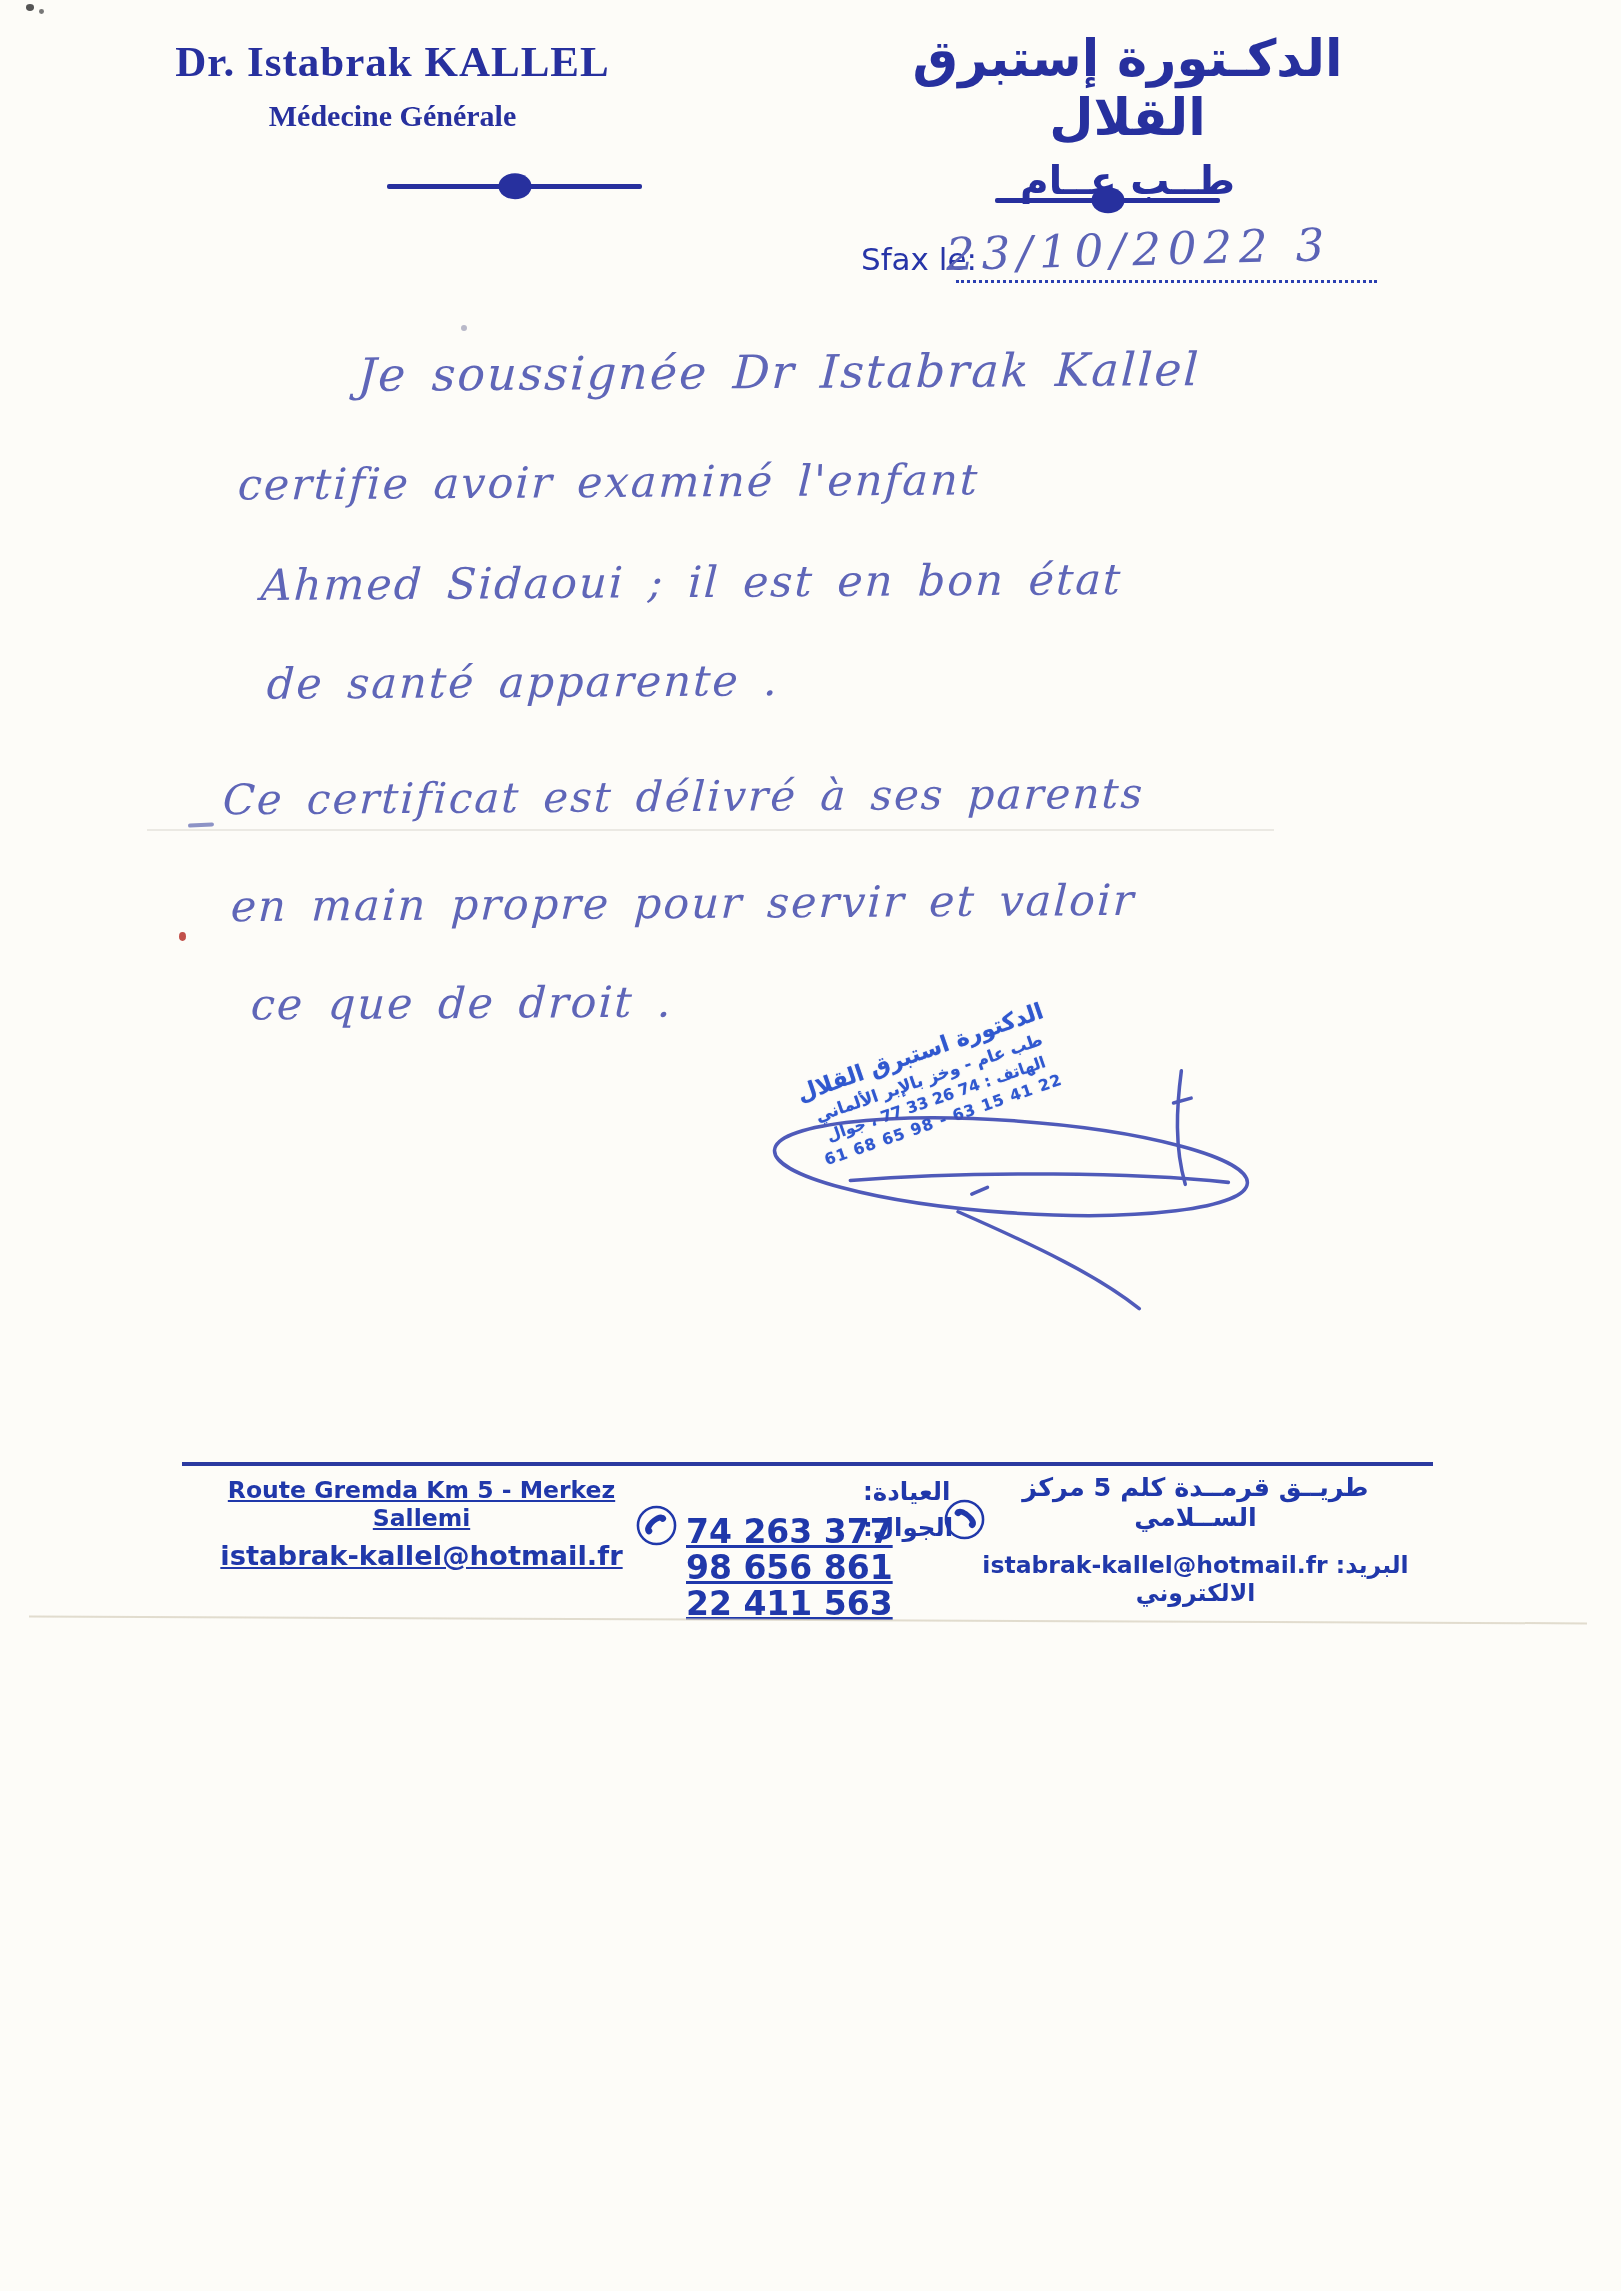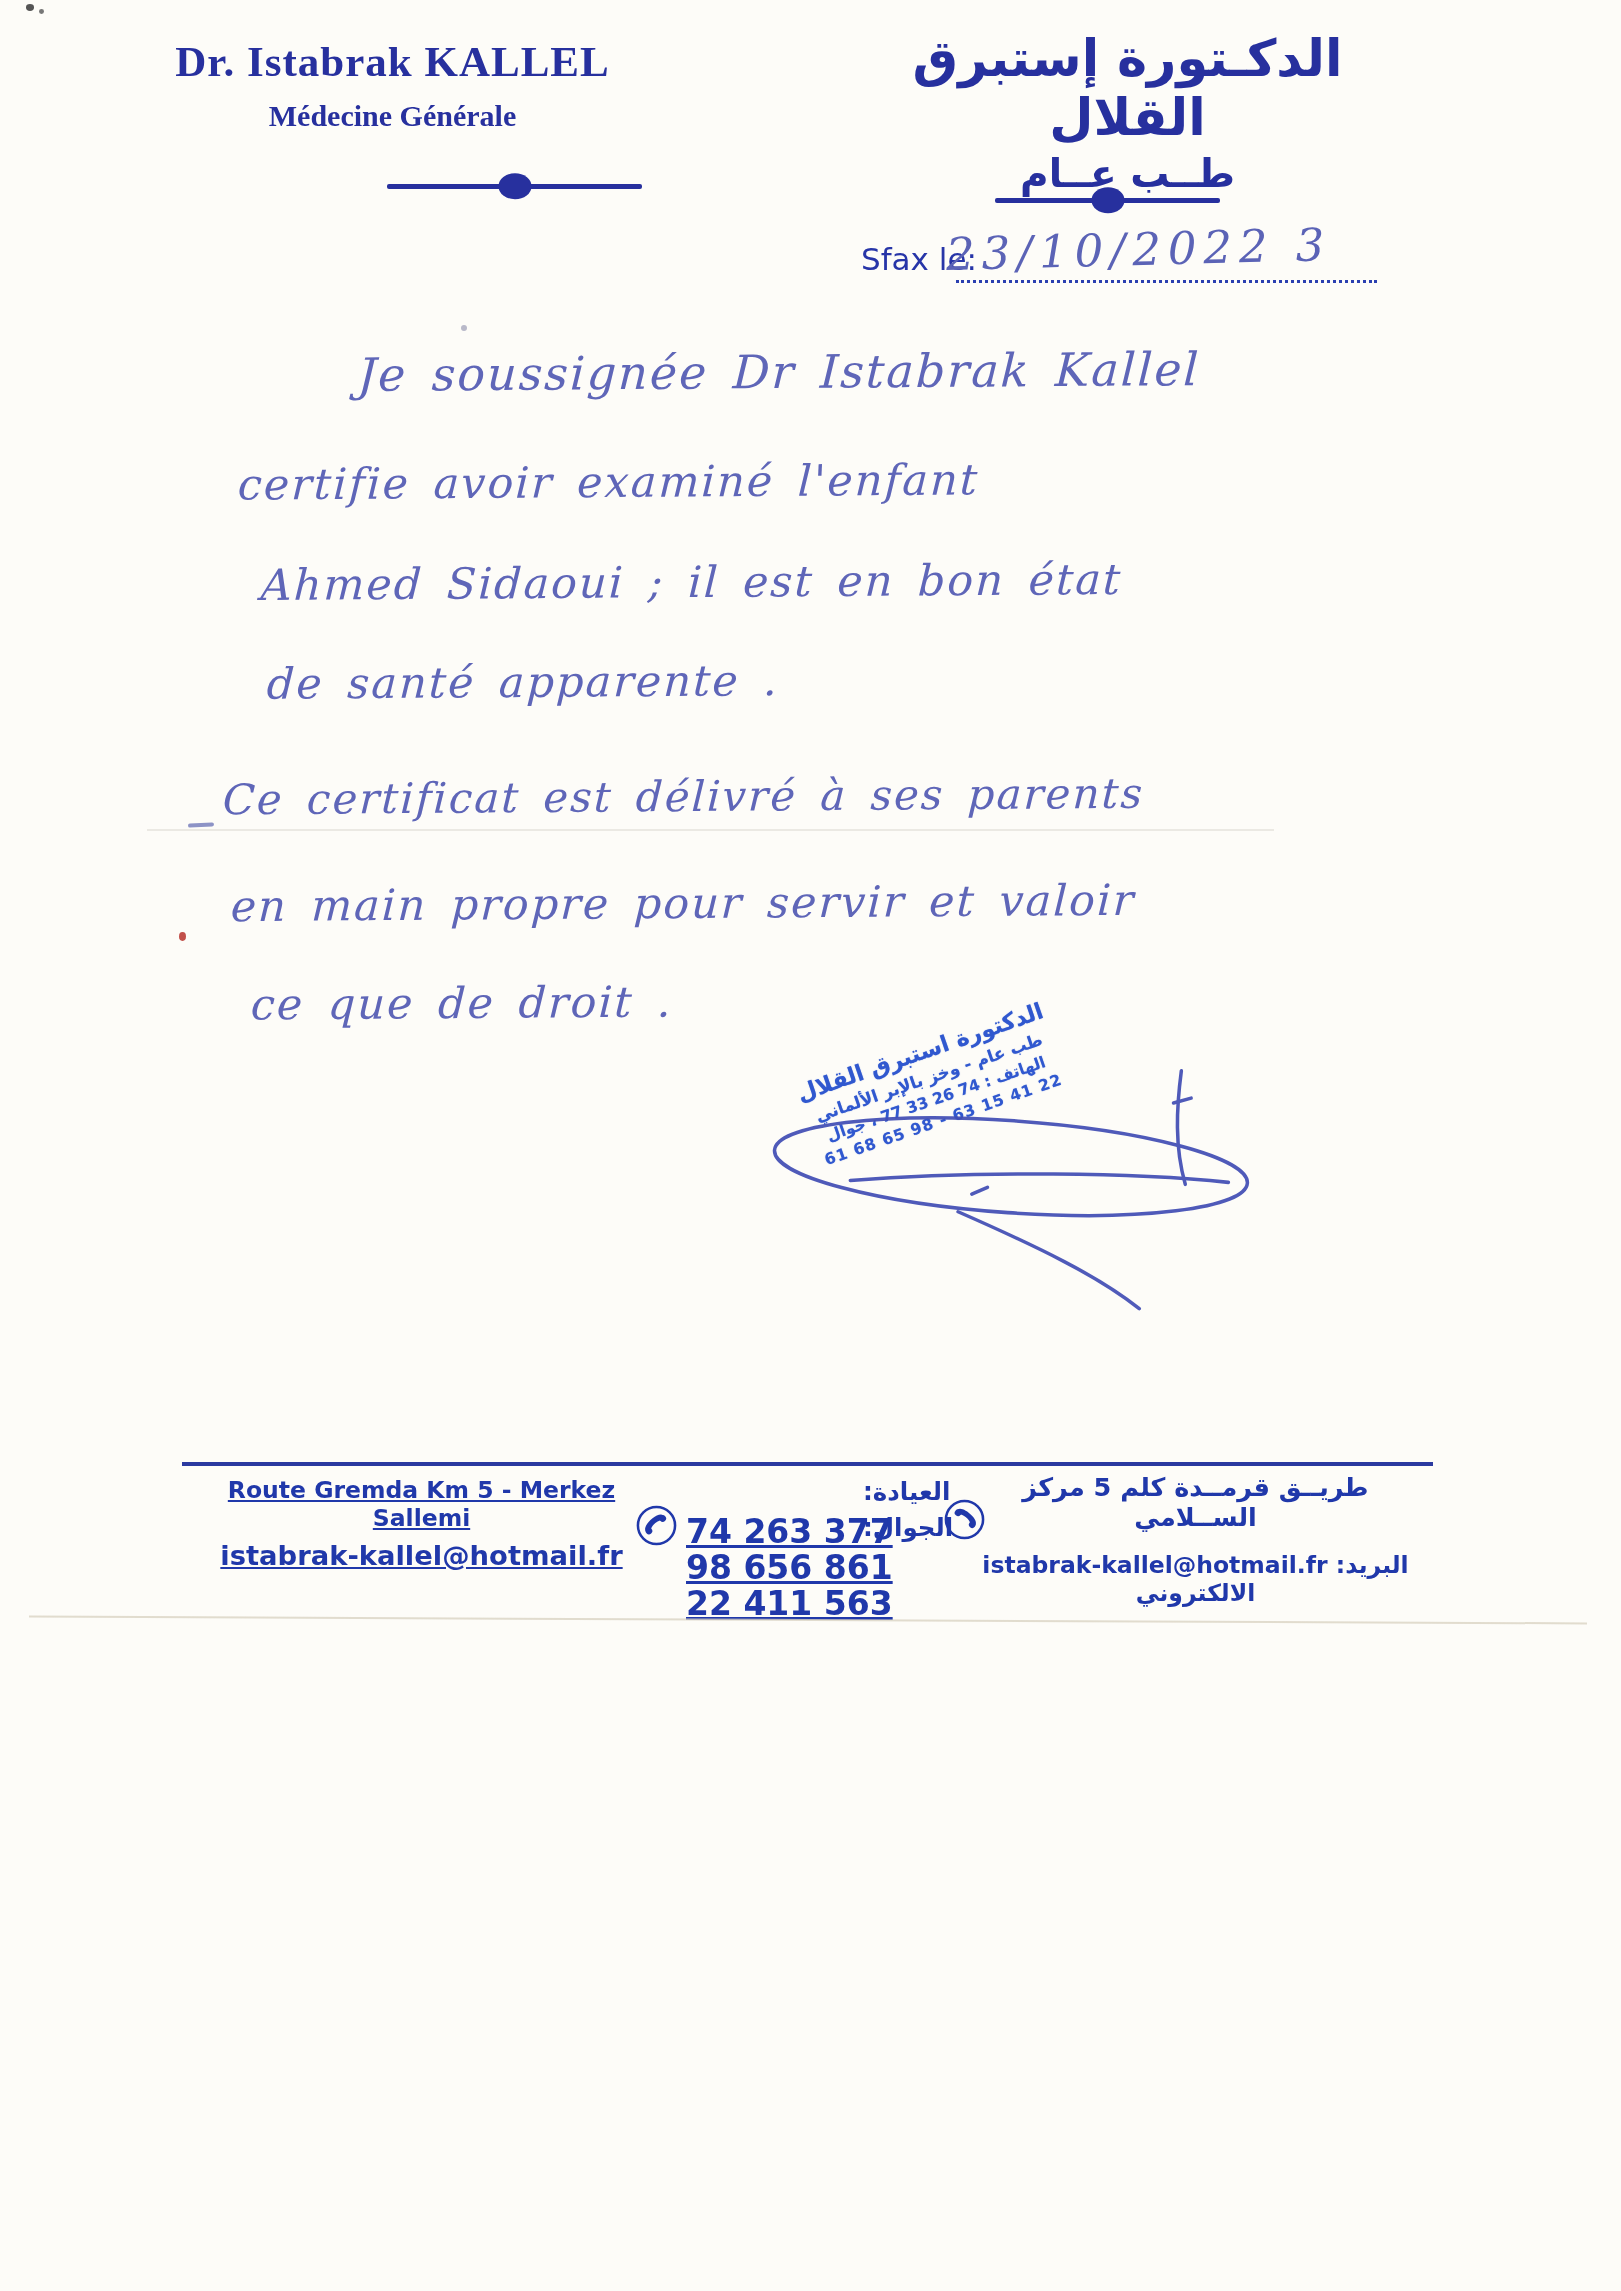--- a/index.html
+++ b/index.html
@@ -27,21 +27,21 @@
   }
   .divider .dot{
     position:absolute;left:50%;top:50%;transform:translate(-50%,-50%);
     width:33px;height:25.5px;border-radius:50%;background:#27309e;
   }
   .hdr-ar{
     position:absolute;left:853px;top:29px;width:549px;text-align:center;
     color:#27309e;direction:rtl;
   }
   .hdr-ar .name{font-size:51px;font-weight:700;}
-  .hdr-ar .spec{font-size:39px;font-weight:700;margin-top:4px;}
+  .hdr-ar .spec{font-size:39px;font-weight:700;margin-top:11px;}
   
   .sfax-label{
     position:absolute;left:861px;top:241px;
     color:#2735a8;font-size:31px;font-family:"DejaVu Sans",sans-serif;
   }
   .date-dots{
     position:absolute;left:956px;top:253px;width:421px;height:27.4px;
     border-bottom:3.9px dotted #2a3fb0;
   }
   .hand-date{

